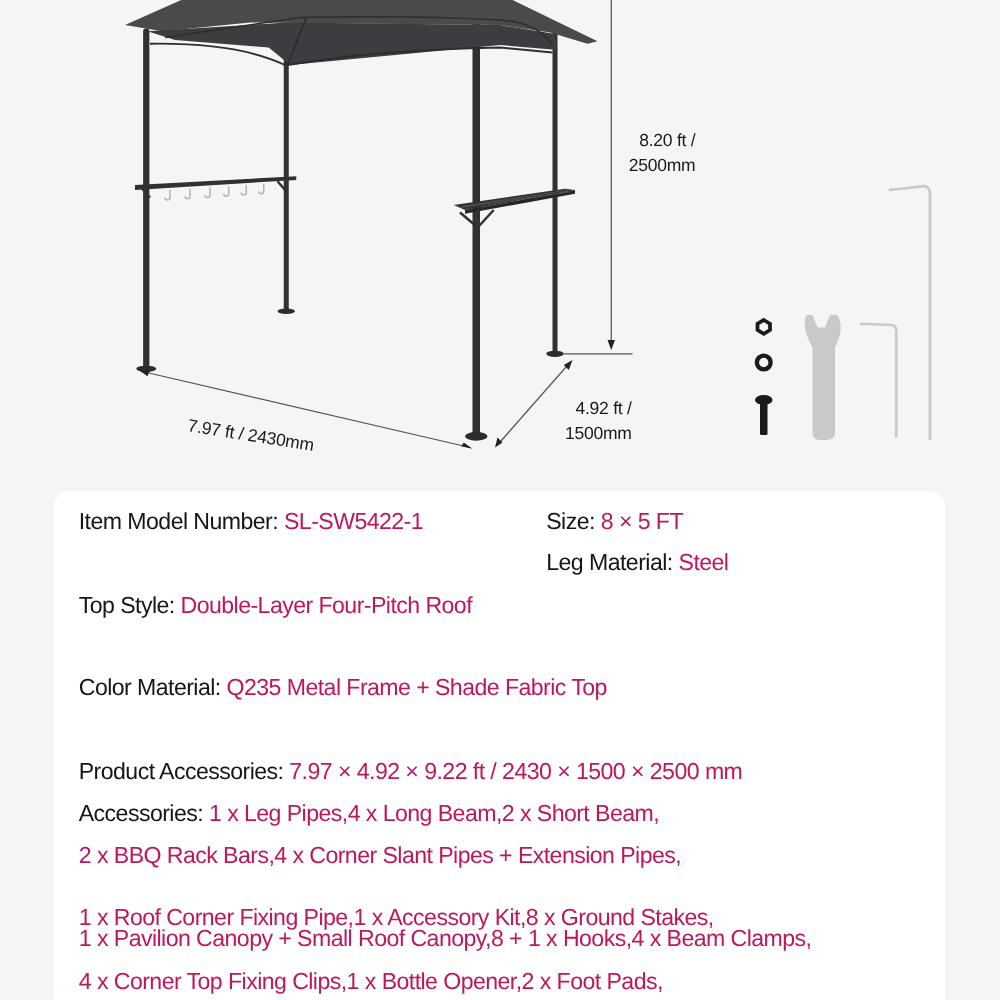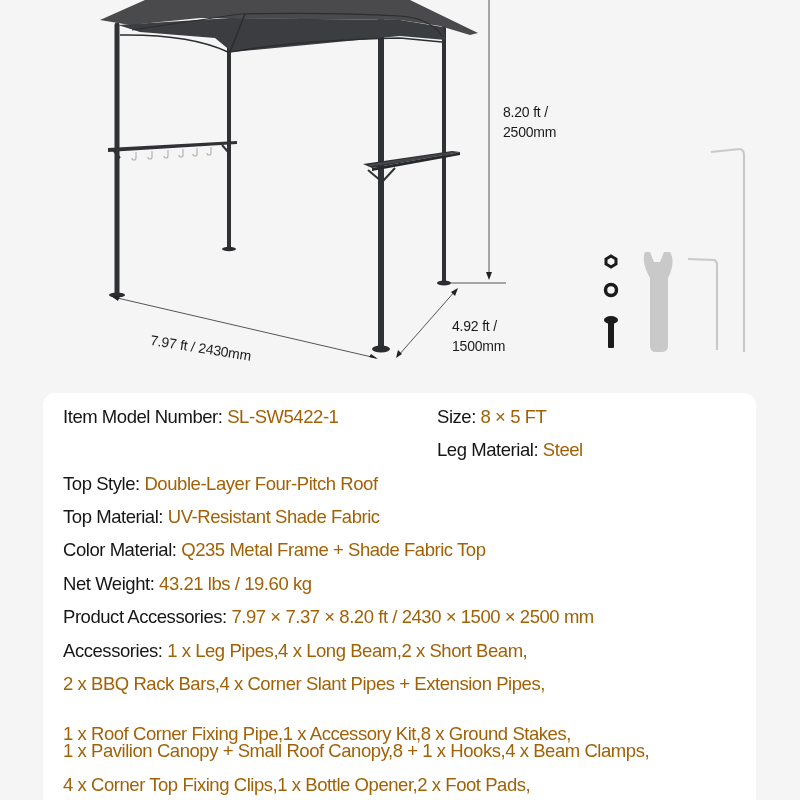--- a/index.html
+++ b/index.html
@@ -1,35 +1,35 @@
 <!DOCTYPE html>
 <html><head>
 <meta charset="utf-8">
 <style>
   * { box-sizing: border-box; margin: 0; padding: 0; }
   html, body { width: 800px; height: 800px; overflow: hidden; background: #f5f5f5; }
   body { position: relative; font-family: "Liberation Sans", "DejaVu Sans", sans-serif; color: #111; }
 
-  .illustration { position: absolute; left: 0; top: 0; width: 670px; height: 392px; }
+  .illustration { position: absolute; left: 0; top: 0; width: 670px; height: 392px; text-align: right; }
   .illustration svg { position: absolute; left: 0; top: 0; }
 
   .dim-label { position: absolute; font-size: 14px; line-height: 20px; color: #1a1a1a; letter-spacing: -0.2px; }
   .dim-height { left: 503px; top: 102px; }
   .dim-depth { left: 452px; top: 316px; }
   .dim-width { left: 152px; top: 330px; transform: rotate(9deg); transform-origin: left top; white-space: nowrap; }
 
   .spec-card {
     position: absolute; left: 43px; top: 393px; width: 713px; height: 420px;
     background: #ffffff; border-radius: 12px;
   }
   .spec-line {
     position: absolute; font-size: 18.5px; line-height: 24px; white-space: nowrap;
     letter-spacing: -0.45px; color: #161616;
   }
-  .spec-line .val { color: #a16207; }
+  .spec-line .val { color: #be185d; }
   .col2 { left: 394px; }
   .col1 { left: 20px; }
 </style>
 </head>
 <body>
 
 <div class="illustration">
   <svg width="800" height="392" viewBox="0 0 800 392">
 
     <g fill="none" stroke="#2f3134" stroke-linecap="round">
@@ -133,38 +133,30 @@
   <div class="spec-line col2" style="top:45px">
     <span>Leg Material:</span>
     <span class="val">Steel</span>
   </div>
 
   <div class="spec-line col1" style="top:79px">
     <span>Top Style:</span>
     <span class="val">Double-Layer Four-Pitch Roof</span>
   </div>
 
-  <div class="spec-line col1" style="top:112px">
-    <span>Top Material:</span>
-    <span class="val">UV-Resistant Shade Fabric</span>
-  </div>
 
   <div class="spec-line col1" style="top:145px">
     <span>Color Material:</span>
     <span class="val">Q235 Metal Frame + Shade Fabric Top</span>
   </div>
 
-  <div class="spec-line col1" style="top:179px">
-    <span>Net Weight:</span>
-    <span class="val">43.21 lbs / 19.60 kg</span>
-  </div>
 
   <div class="spec-line col1" style="top:212px">
     <span>Product Accessories:</span>
-    <span class="val">7.97 × 7.37 × 8.20 ft / 2430 × 1500 × 2500 mm</span>
+    <span class="val">7.97 × 4.92 × 9.22 ft / 2430 × 1500 × 2500 mm</span>
   </div>
 
   <div class="spec-line col1" style="top:246px">
     <span>Accessories:</span>
     <span class="val">1 x Leg Pipes,4 x Long Beam,2 x Short Beam,</span>
   </div>
   <div class="spec-line col1" style="top:279px">
     <span class="val">2 x BBQ Rack Bars,4 x Corner Slant Pipes + Extension Pipes,</span>
   </div>
   <div class="spec-line col1" style="top:329px">

